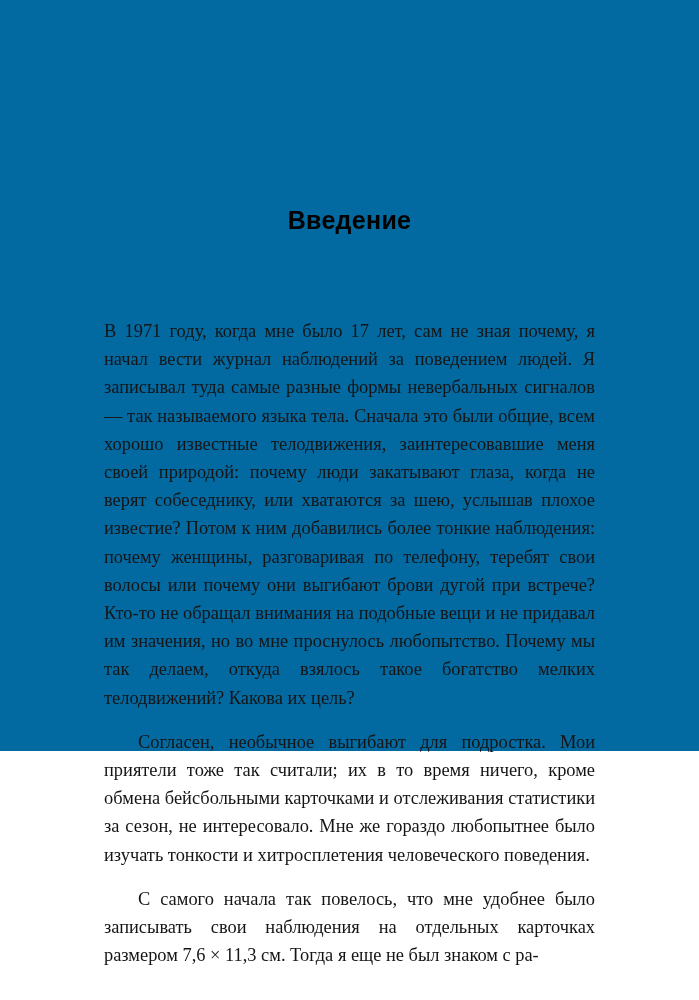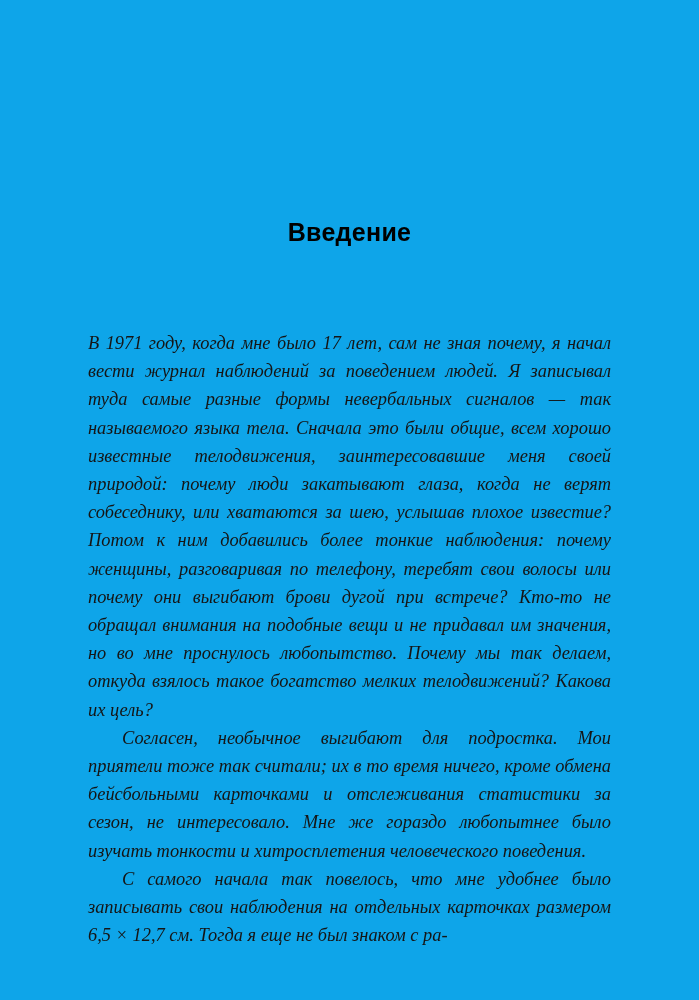--- a/index.html
+++ b/index.html
@@ -10,59 +10,58 @@
   body {
     width: 699px;
     height: 1000px;
     overflow: hidden;
     font-family: "Liberation Serif", serif;
     color: #1a1a1a;
   }
   .page {
     position: relative;
     width: 699px;
-    height: 1000px;
-    background: #0ea5e9;
+    height: 751px;
+    background: #0369a1;
     box-sizing: border-box;
-    padding: 12px 88px;
+    padding: 0 88px;
   }
   .chapter-title {
     margin: 0;
     padding-top: 205px;
     font-family: "Liberation Sans", sans-serif;
     font-weight: bold;
     font-size: 25px;
     line-height: 1.2;
     text-align: center;
     letter-spacing: 0.3px;
     color: #000000;
   }
   .body-text {
     margin-top: 82px;
   }
   .para {
-    margin: 0;
+    margin: 16px;
     font-size: 18.4px;
     line-height: 28.2px;
     text-align: justify;
     text-justify: inter-word;
     color: #151515;
     hyphens: manual;
-    font-style: italic;
   }
   .para + .para {
     text-indent: 34px;
   }
 </style>
 </head>
 <body>
 
 <div class="page">
 
   <h1 class="chapter-title">Введение</h1>
 
   <div class="body-text">
     <p class="para">В 1971 году, когда мне было 17 лет, сам не зная почему, я начал вести журнал наблюдений за поведением людей. Я записывал туда самые разные формы невербальных сигналов — так называемого языка тела. Сначала это были общие, всем хорошо известные телодвижения, заинтересовавшие меня своей природой: почему люди закатывают глаза, когда не верят собеседнику, или хватаются за шею, услышав плохое известие? Потом к ним добавились более тонкие наблюдения: почему женщины, разговаривая по телефону, теребят свои волосы или почему они выгибают брови дугой при встрече? Кто-то не обращал внимания на подобные вещи и не придавал им значения, но во мне проснулось любопытство. Почему мы так делаем, откуда взялось такое богатство мелких телодвижений? Какова их цель?</p>
     <p class="para">Согласен, необычное выгибают для подростка. Мои приятели тоже так считали; их в то время ничего, кроме обмена бейсбольными карточками и отслеживания статистики за сезон, не интересовало. Мне же гораздо любопытнее было изучать тонкости и хитросплетения человеческого поведения.</p>
-    <p class="para">С самого начала так повелось, что мне удобнее было записывать свои наблюдения на отдельных карточках размером 6,5 × 12,7 см. Тогда я еще не был знаком с ра-</p>
+    <p class="para">С самого начала так повелось, что мне удобнее было записывать свои наблюдения на отдельных карточках размером 7,6 × 11,3 см. Тогда я еще не был знаком с ра-</p>
   </div>
 
 </div>
 
 </body></html>

